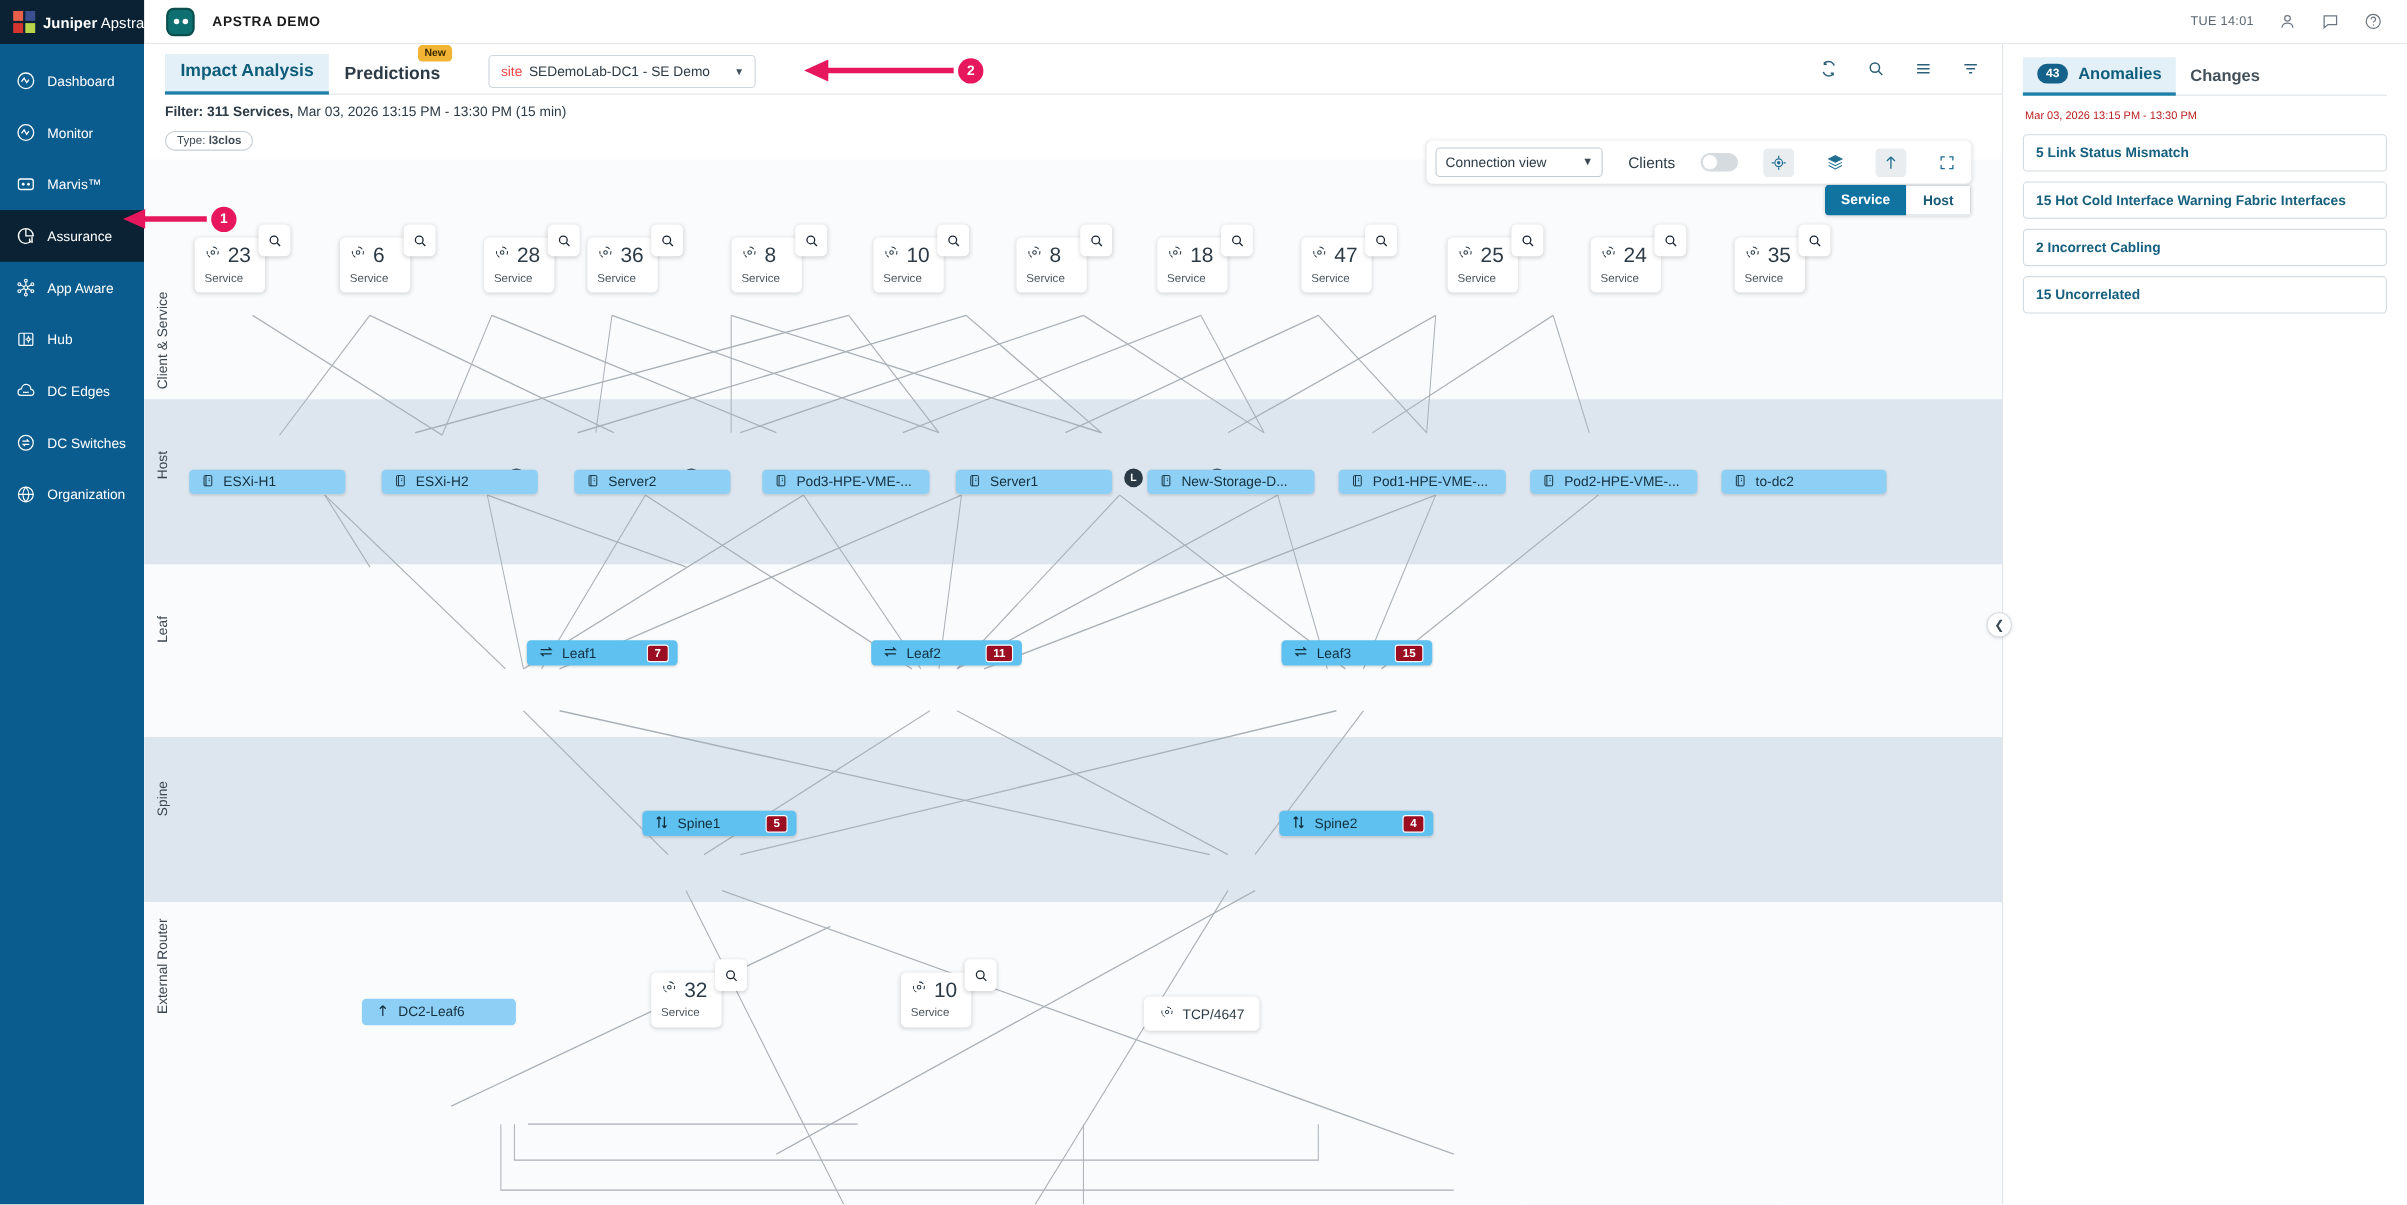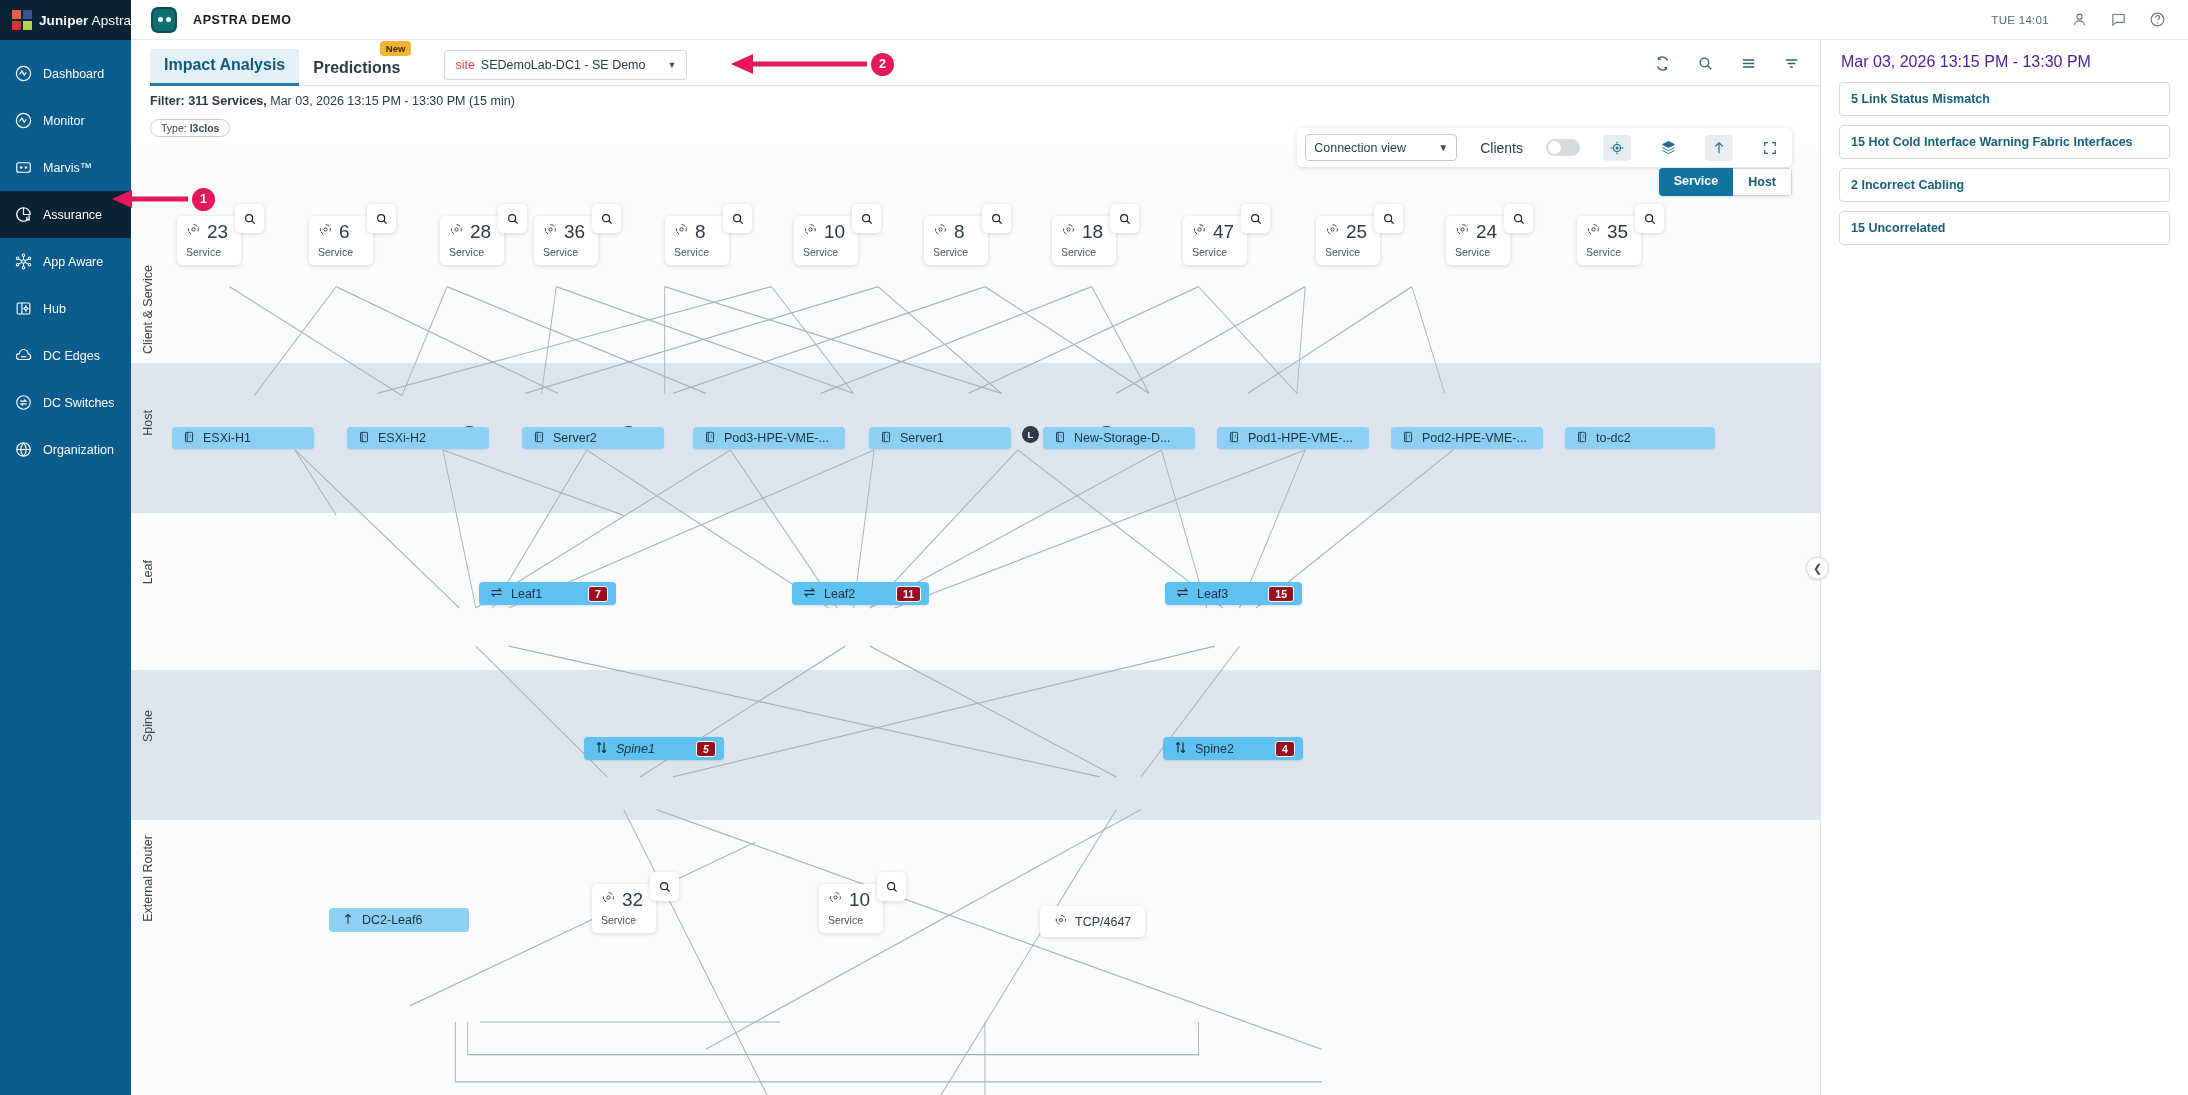--- a/index.html
+++ b/index.html
@@ -160,21 +160,21 @@
     position: absolute; width: 17px; height: 17px; border-radius: 50%; background: #2b3a45;
     color: #fff; font-size: 9.5px; font-weight: 700; display: flex; align-items: center; justify-content: center;
   }
 
   
   .rightpanel { width: 368px; flex: 0 0 368px; border-left: 1px solid #e1e5e9; background: #fff; padding: 0 18px; position: relative; }
   .rp-tabs { display: flex; align-items: flex-end; gap: 0; padding-top: 12px; border-bottom: 1px solid #dfe3e7; }
   .rp-tab { font-size: 15px; font-weight: 700; color: #43505a; padding: 6px 13px 8px 13px; cursor: pointer; display: flex; align-items: center; gap: 9px; }
   .rp-tab.active { color: #105e7d; background: #e3f0f7; border-bottom: 3px solid #1e7fa8; margin-bottom: -1px; }
   .rp-count { background: #14628a; color: #fff; font-size: 11px; font-weight: 700; border-radius: 10px; padding: 3px 8px; }
-  .rp-date { font-size: 16px; color: #4c1d95; padding: 13px 2px 11px 2px; }
+  .rp-date { font-size: 10px; color: #b91c1c; padding: 13px 2px 11px 2px; }
   .anom {
     border: 1px solid #d3dae0; border-radius: 4px; padding: 9px 11px; margin-bottom: 9px;
     font-size: 12.5px; font-weight: 700; color: #17607f; cursor: pointer;
     overflow: hidden; text-overflow: ellipsis; white-space: nowrap;
   }
   .collapse-handle {
     position: absolute; left: -15px; top: 50%; transform: translateY(-50%);
     width: 23px; height: 23px; border-radius: 50%; background: #fff; border: 1px solid #d7dde2;
     display: flex; align-items: center; justify-content: center; color: #3c4a54; font-size: 11px;
     box-shadow: 0 1px 3px rgba(0,0,0,.14); cursor: pointer; z-index: 10;
@@ -873,21 +873,21 @@
           <div class="node" style="left:1034px;top:437px;width:137px;">
             <div class="devpill">
               <span><svg width="15" height="15" viewBox="0 0 24 24" fill="none" stroke="#12303f" stroke-width="1.9">
                     <path d="M4 9h15l-3.4-3.4M20 15H5l3.4 3.4"></path>
                   </svg></span>
               <span>Leaf3</span>
               <span class="badge">15</span>
             </div>
           </div>
 
-          <div class="node" style="left:453px;top:592px;width:140px;font-style:italic;">
+          <div class="node" style="left:453px;top:592px;width:140px;">
             <div class="devpill">
               <span><svg width="15" height="15" viewBox="0 0 24 24" fill="none" stroke="#12303f" stroke-width="1.9">
                     <path d="M8 20V4M8 4L5 7.4M8 4l3 3.4M16 4v16M16 20l-3-3.4M16 20l3-3.4"></path>
                   </svg></span>
               <span>Spine1</span>
               <span class="badge">5</span>
             </div>
           </div>
           <div class="node" style="left:1032px;top:592px;width:140px;">
             <div class="devpill">
@@ -956,20 +956,29 @@
             </div>
           </div>
 
         </div>
       </div>
     </div>
 
     <div class="rightpanel">
       <div class="collapse-handle">❮</div>
 
+      <div class="rp-tabs">
+        <div class="rp-tab active">
+          <span class="rp-count">43</span>
+          <span>Anomalies</span>
+        </div>
+        <div class="rp-tab">
+          <span>Changes</span>
+        </div>
+      </div>
 
       <div class="rp-date">Mar 03, 2026 13:15 PM - 13:30 PM</div>
 
       <div class="anom">5 Link Status Mismatch</div>
       <div class="anom">15 Hot Cold Interface Warning Fabric Interfaces</div>
       <div class="anom">2 Incorrect Cabling</div>
       <div class="anom">15 Uncorrelated</div>
     </div>
   </div>
 

